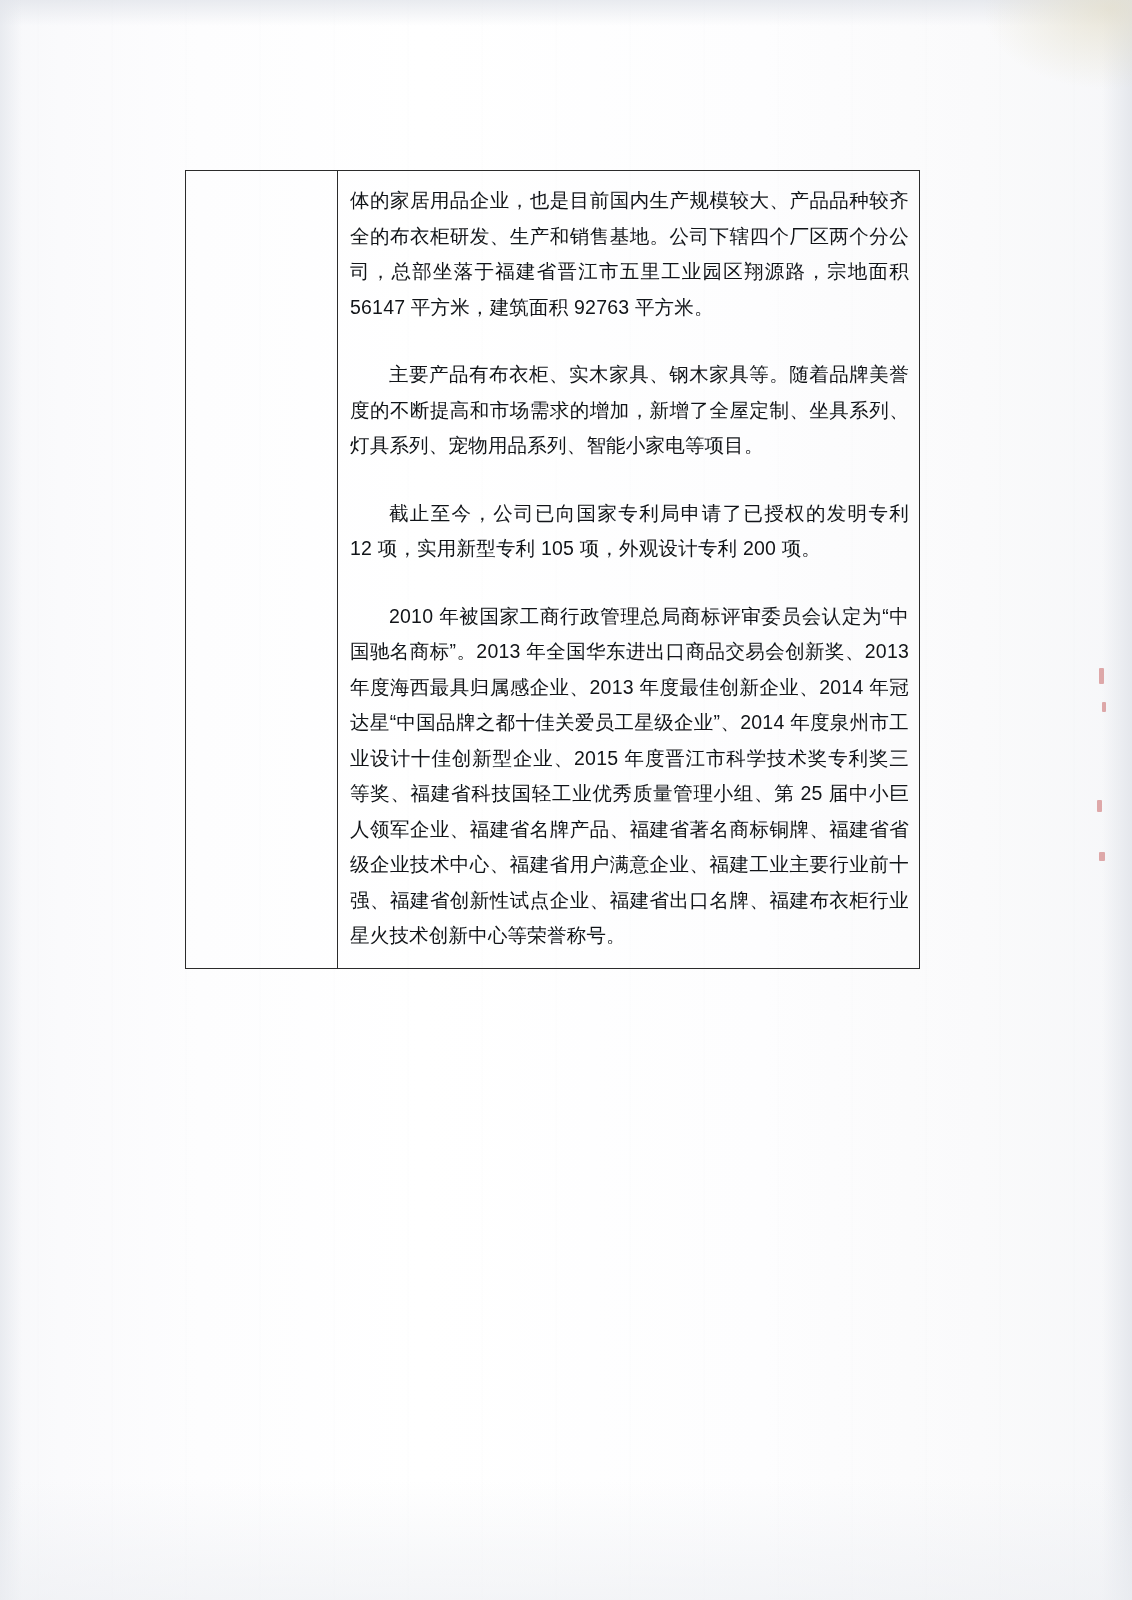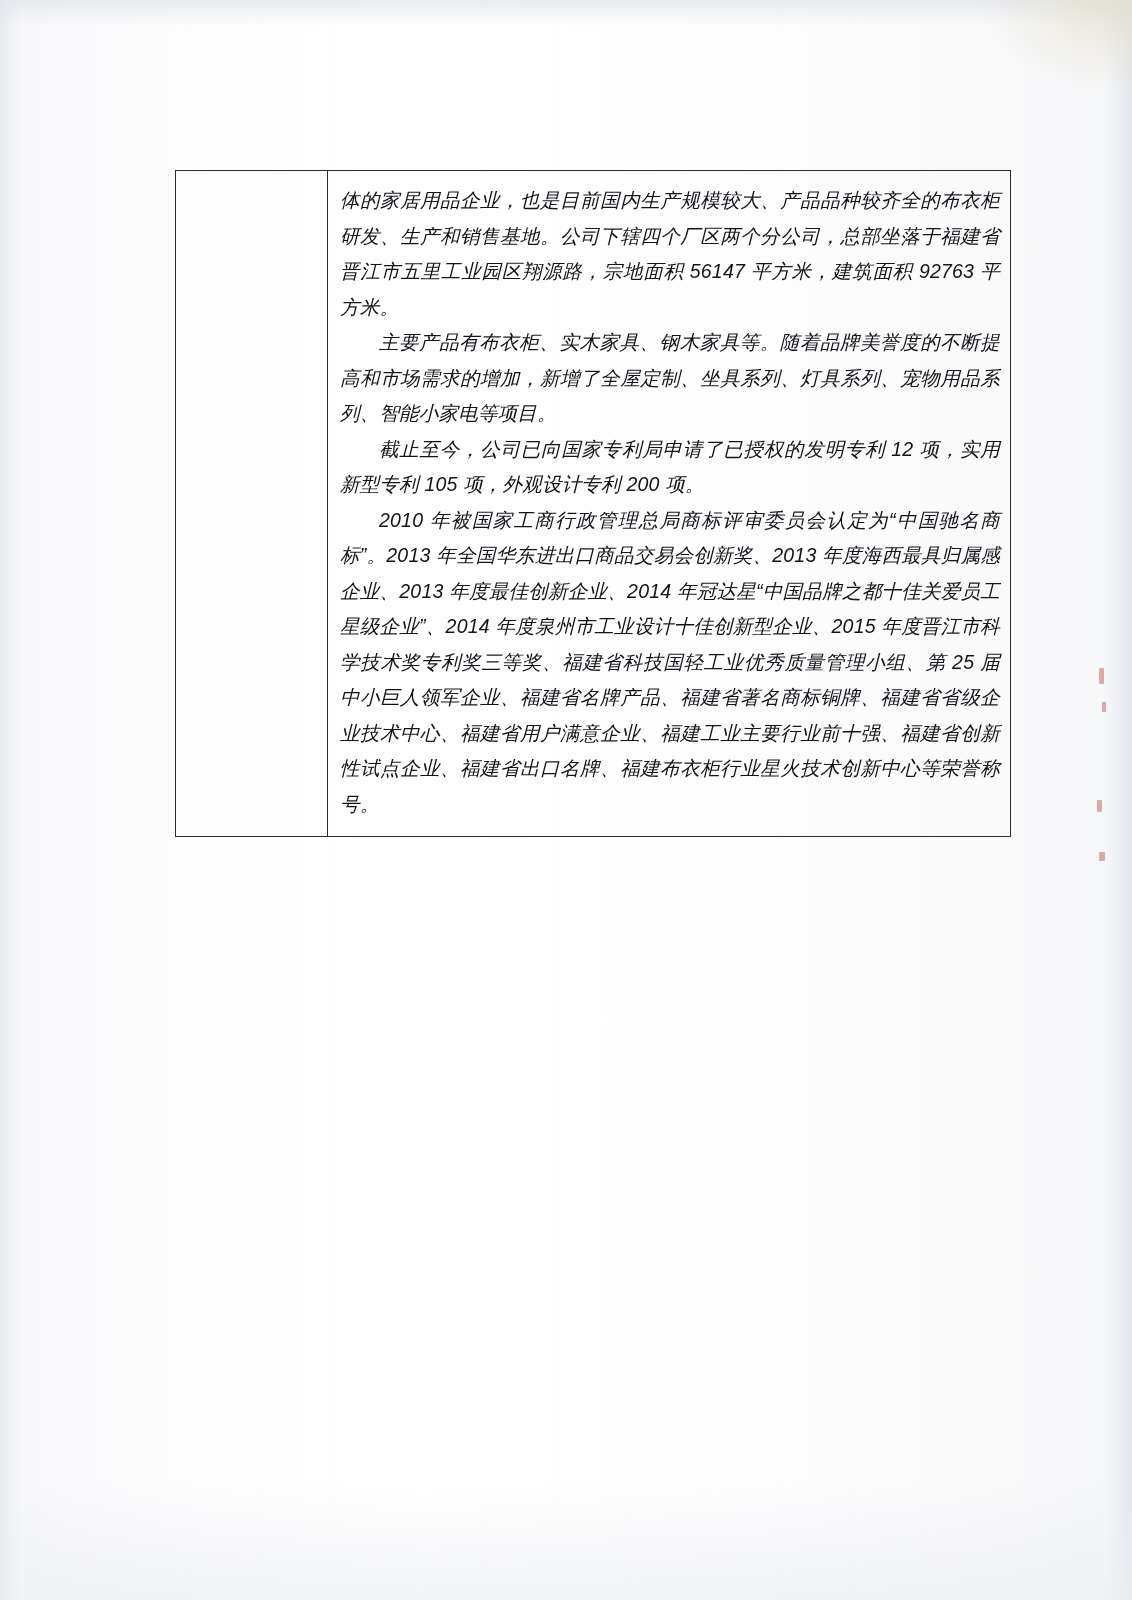--- a/index.html
+++ b/index.html
@@ -59,27 +59,26 @@
   .corner-smudge {
     position: absolute;
     top: 0; right: 0;
     width: 150px; height: 90px;
     background: radial-gradient(ellipse at 85% 10%, rgba(226,220,198,0.65), rgba(255,255,255,0) 70%);
   }
 
   
   .doc-table {
     position: absolute;
-    left: 175px;
+    left: 185px;
     top: 170px;
-    width: 836px;
+    width: 735px;
     border: 1.5px solid #2b2b2b;
     box-sizing: border-box;
     display: flex;
-    font-style: italic;
   }
   .col-label {
     width: 152px;
     border-right: 1.5px solid #2b2b2b;
     box-sizing: border-box;
     min-height: 100%;
   }
   .col-body {
     flex: 1;
     box-sizing: border-box;
@@ -91,20 +90,21 @@
     line-height: 35.5px;
     color: #111418;
     letter-spacing: 0.2px;
     text-align: justify;
     text-justify: inter-ideograph;
     margin: 0;
     font-family: "Liberation Sans", "DejaVu Sans", sans-serif;
   }
   .para.indent {
     text-indent: 2em;
+    margin-top: 32px;
   }
 
   
   .margin-mark {
     position: absolute;
     background: rgba(190,70,70,0.45);
     border-radius: 1px;
   }
   .mm1 { right: 28px; top: 668px;  width: 5px;  height: 16px; }
   .mm2 { right: 26px; top: 702px;  width: 4px;  height: 10px; }

